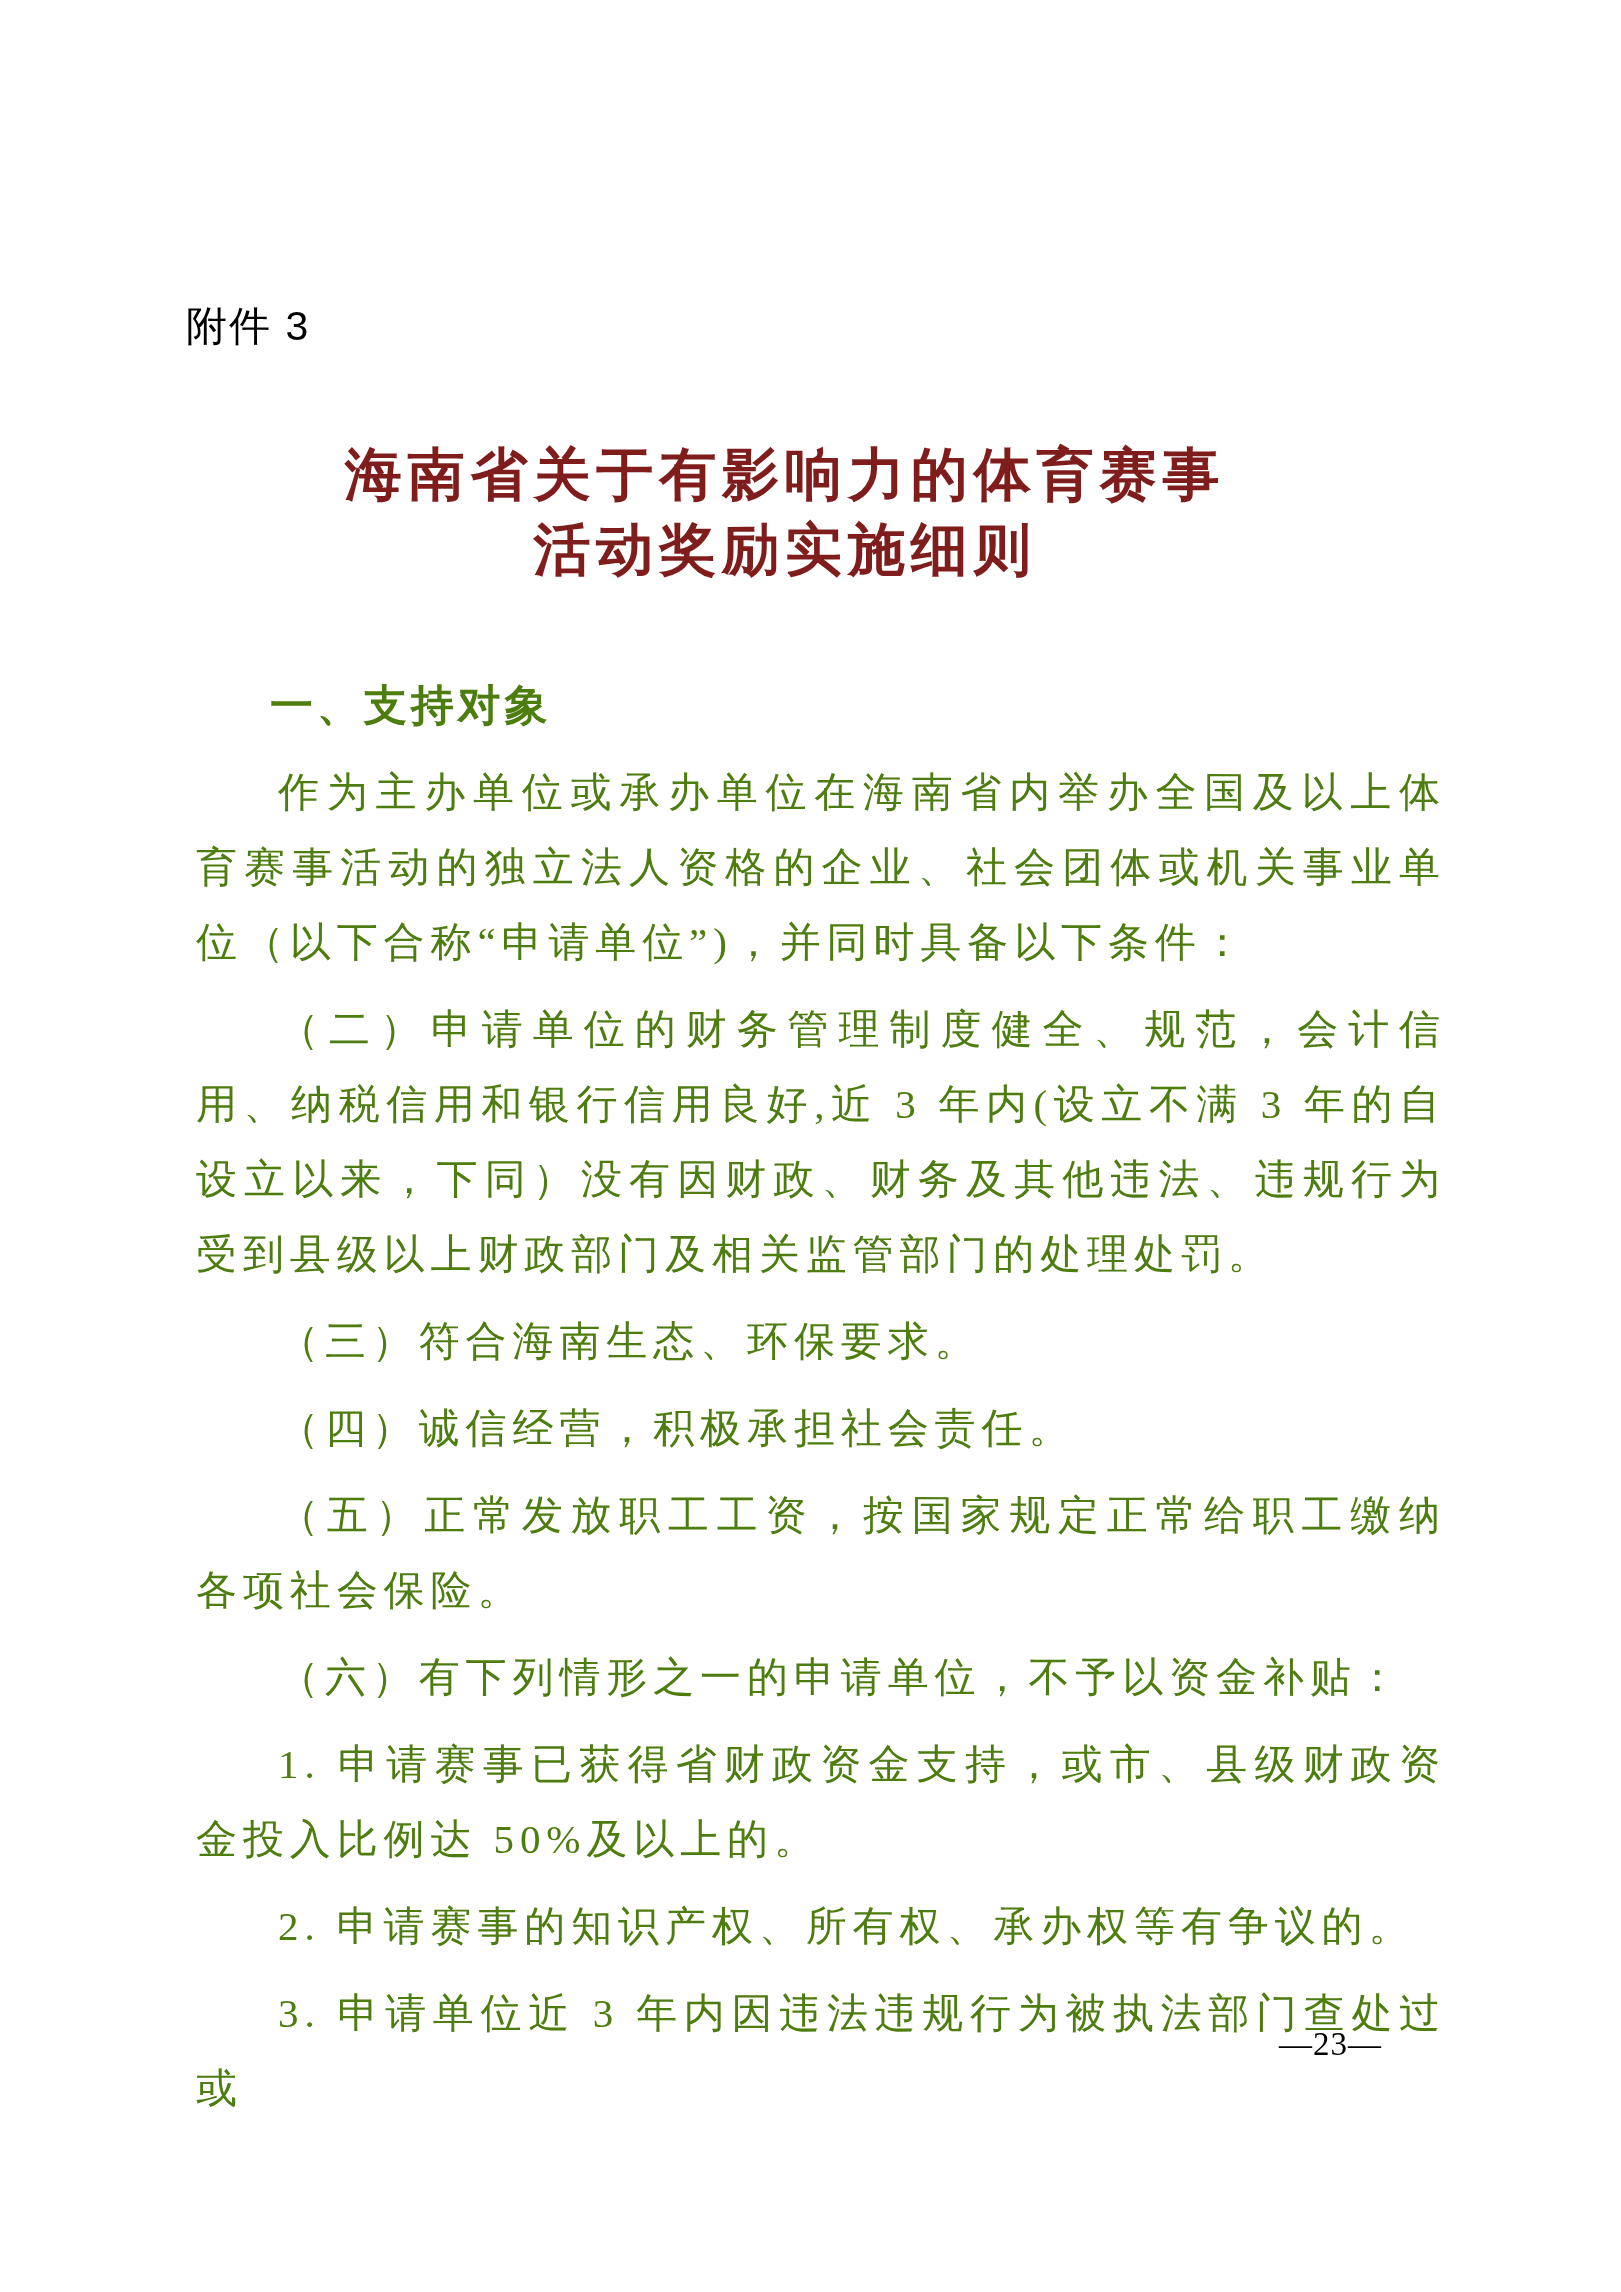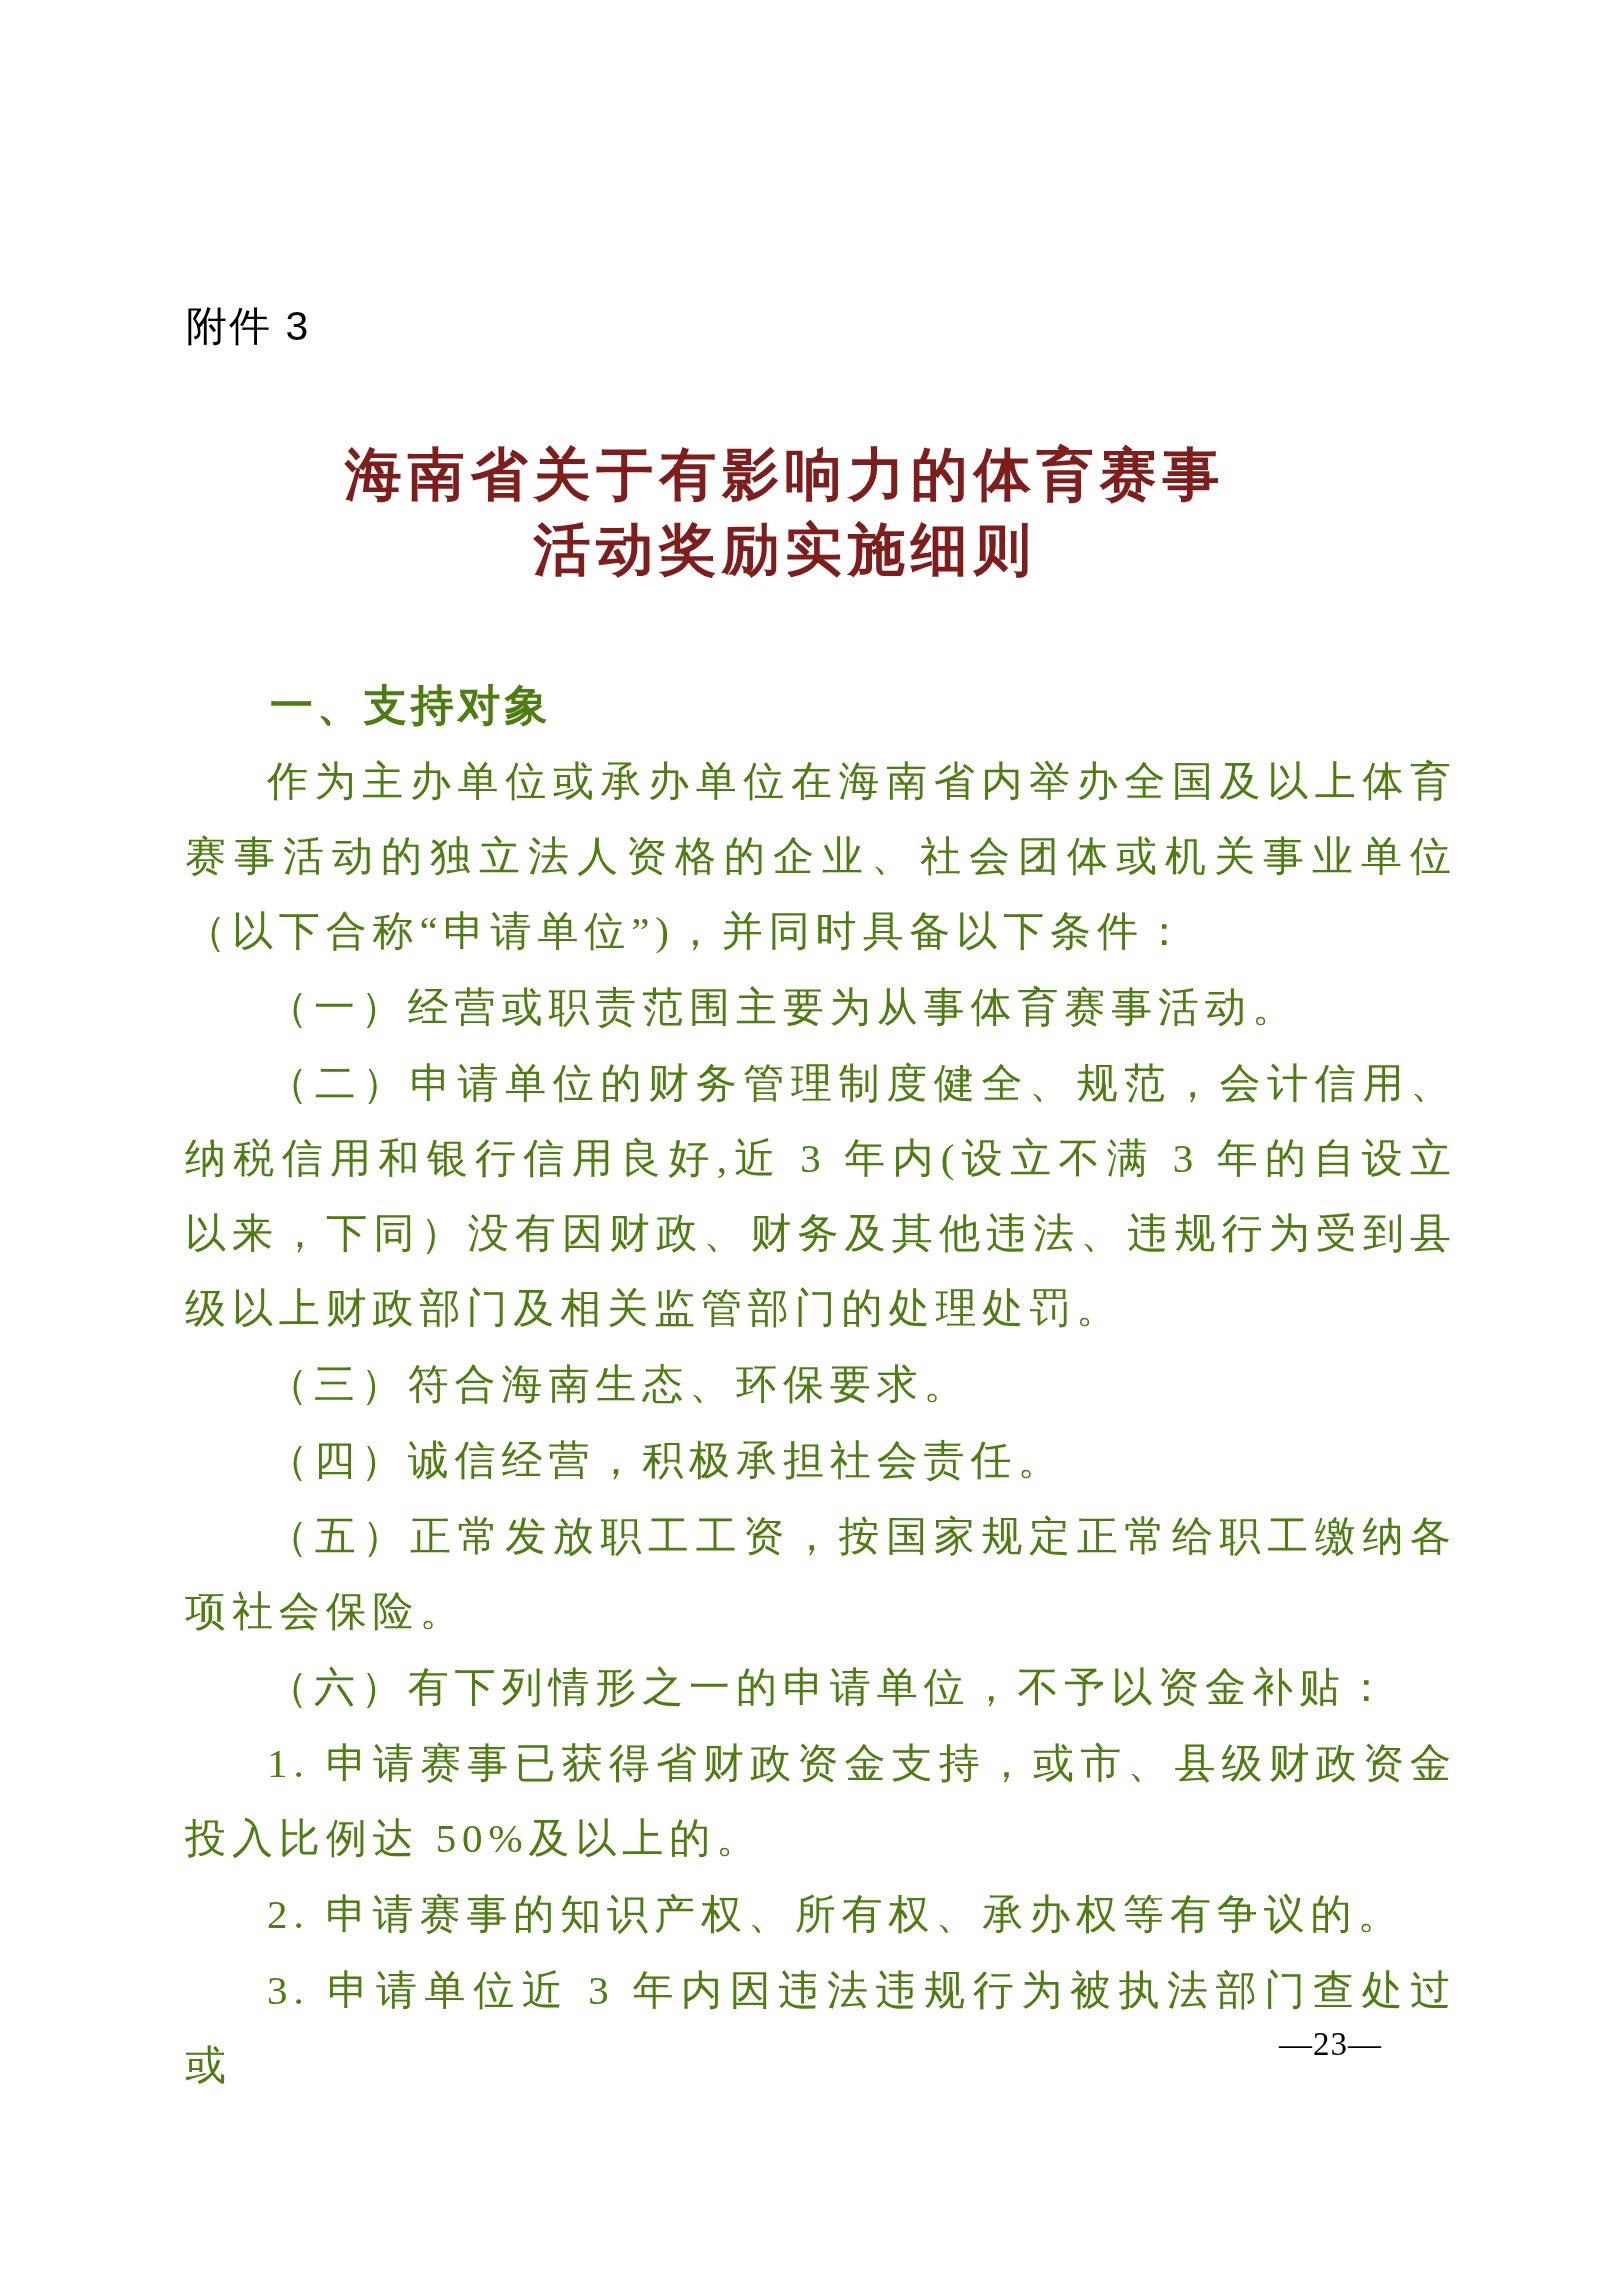--- a/index.html
+++ b/index.html
@@ -53,21 +53,21 @@
   .section-heading {
     font-family: "Liberation Sans", sans-serif;
     font-weight: 700;
     font-size: 43px;
     line-height: 75px;
     letter-spacing: 3.9px;
     text-indent: 2em;
     margin: 0;
   }
   .content p {
-    margin: 1px;
+    margin: 12px;
     text-indent: 2em;
     font-family: "Liberation Serif", serif;
   }
   .page-number {
     position: absolute;
     right: 188px;
     top: 2025px;
     font-family: "Liberation Serif", serif;
     font-size: 33px;
     line-height: 39px;
@@ -83,21 +83,20 @@
   <div class="attachment-label">附件 3</div>
 
   <div class="doc-title">
     <div>海南省关于有影响力的体育赛事</div>
     <div>活动奖励实施细则</div>
   </div>
 
   <div class="content">
     <h2 class="section-heading">一、支持对象</h2>
     <p>作为主办单位或承办单位在海南省内举办全国及以上体育赛事活动的独立法人资格的企业、社会团体或机关事业单位（以下合称“申请单位”)，并同时具备以下条件：</p>
-    <p>（一）经营或职责范围主要为从事体育赛事活动。</p>
     <p>（二）申请单位的财务管理制度健全、规范，会计信用、纳税信用和银行信用良好,近 3 年内(设立不满 3 年的自设立以来，下同）没有因财政、财务及其他违法、违规行为受到县级以上财政部门及相关监管部门的处理处罚。</p>
     <p>（三）符合海南生态、环保要求。</p>
     <p>（四）诚信经营，积极承担社会责任。</p>
     <p>（五）正常发放职工工资，按国家规定正常给职工缴纳各项社会保险。</p>
     <p>（六）有下列情形之一的申请单位，不予以资金补贴：</p>
     <p>1. 申请赛事已获得省财政资金支持，或市、县级财政资金投入比例达 50%及以上的。</p>
     <p>2. 申请赛事的知识产权、所有权、承办权等有争议的。</p>
     <p>3. 申请单位近 3 年内因违法违规行为被执法部门查处过或</p>
   </div>
 

